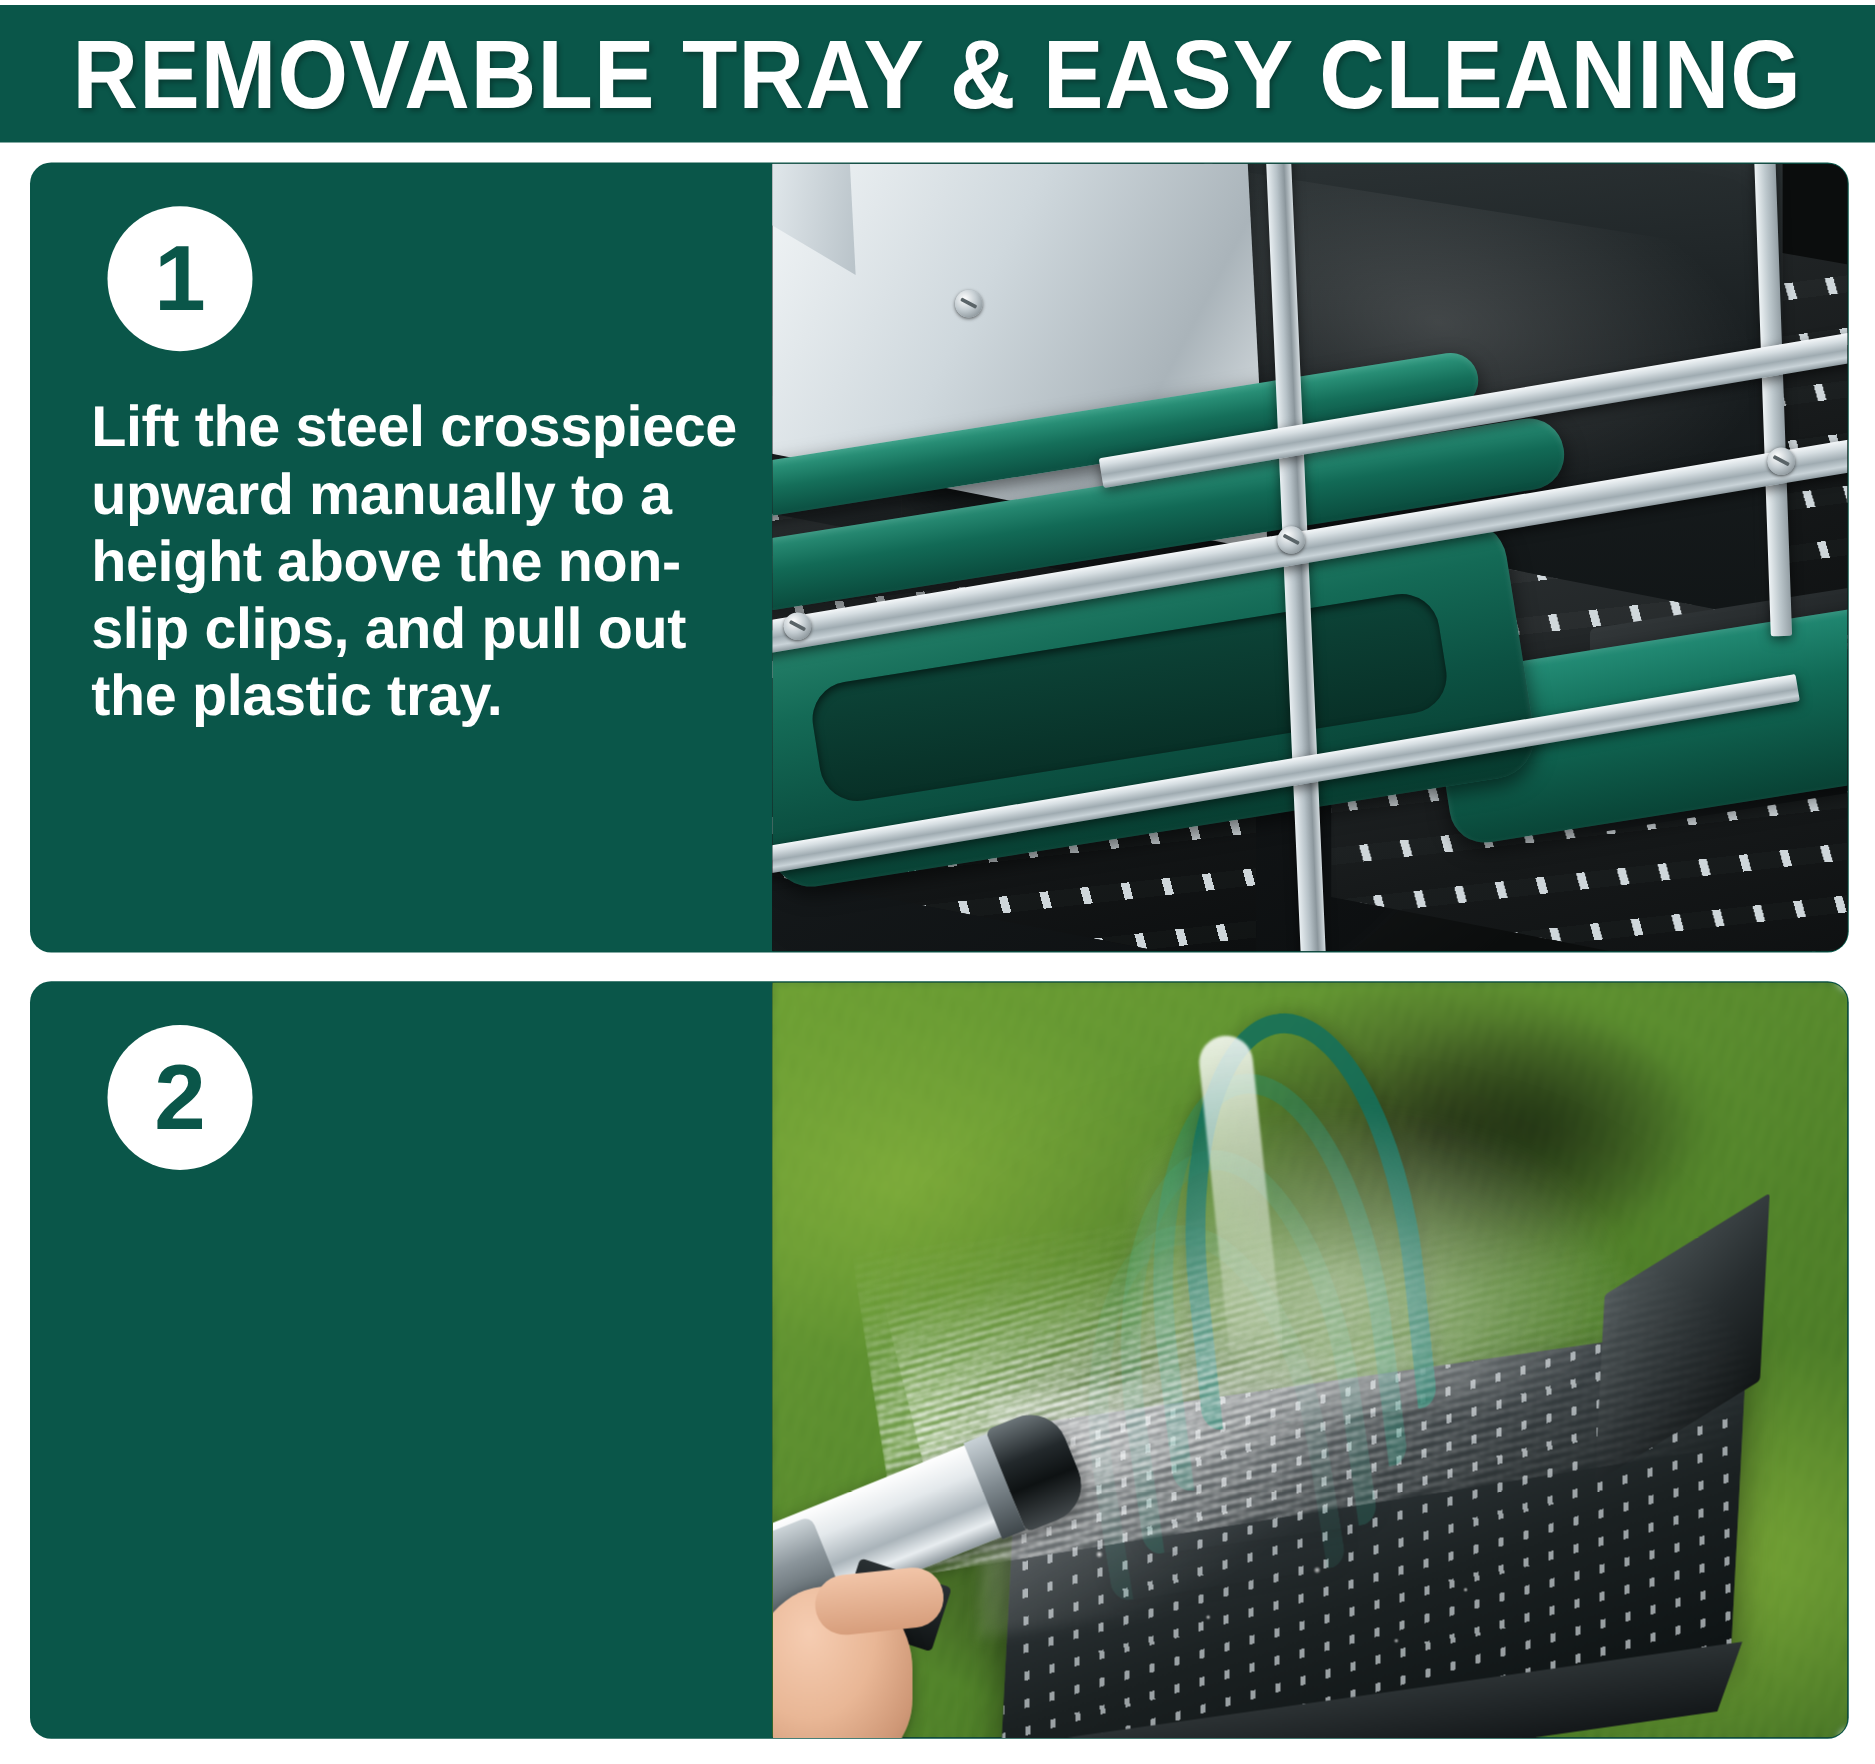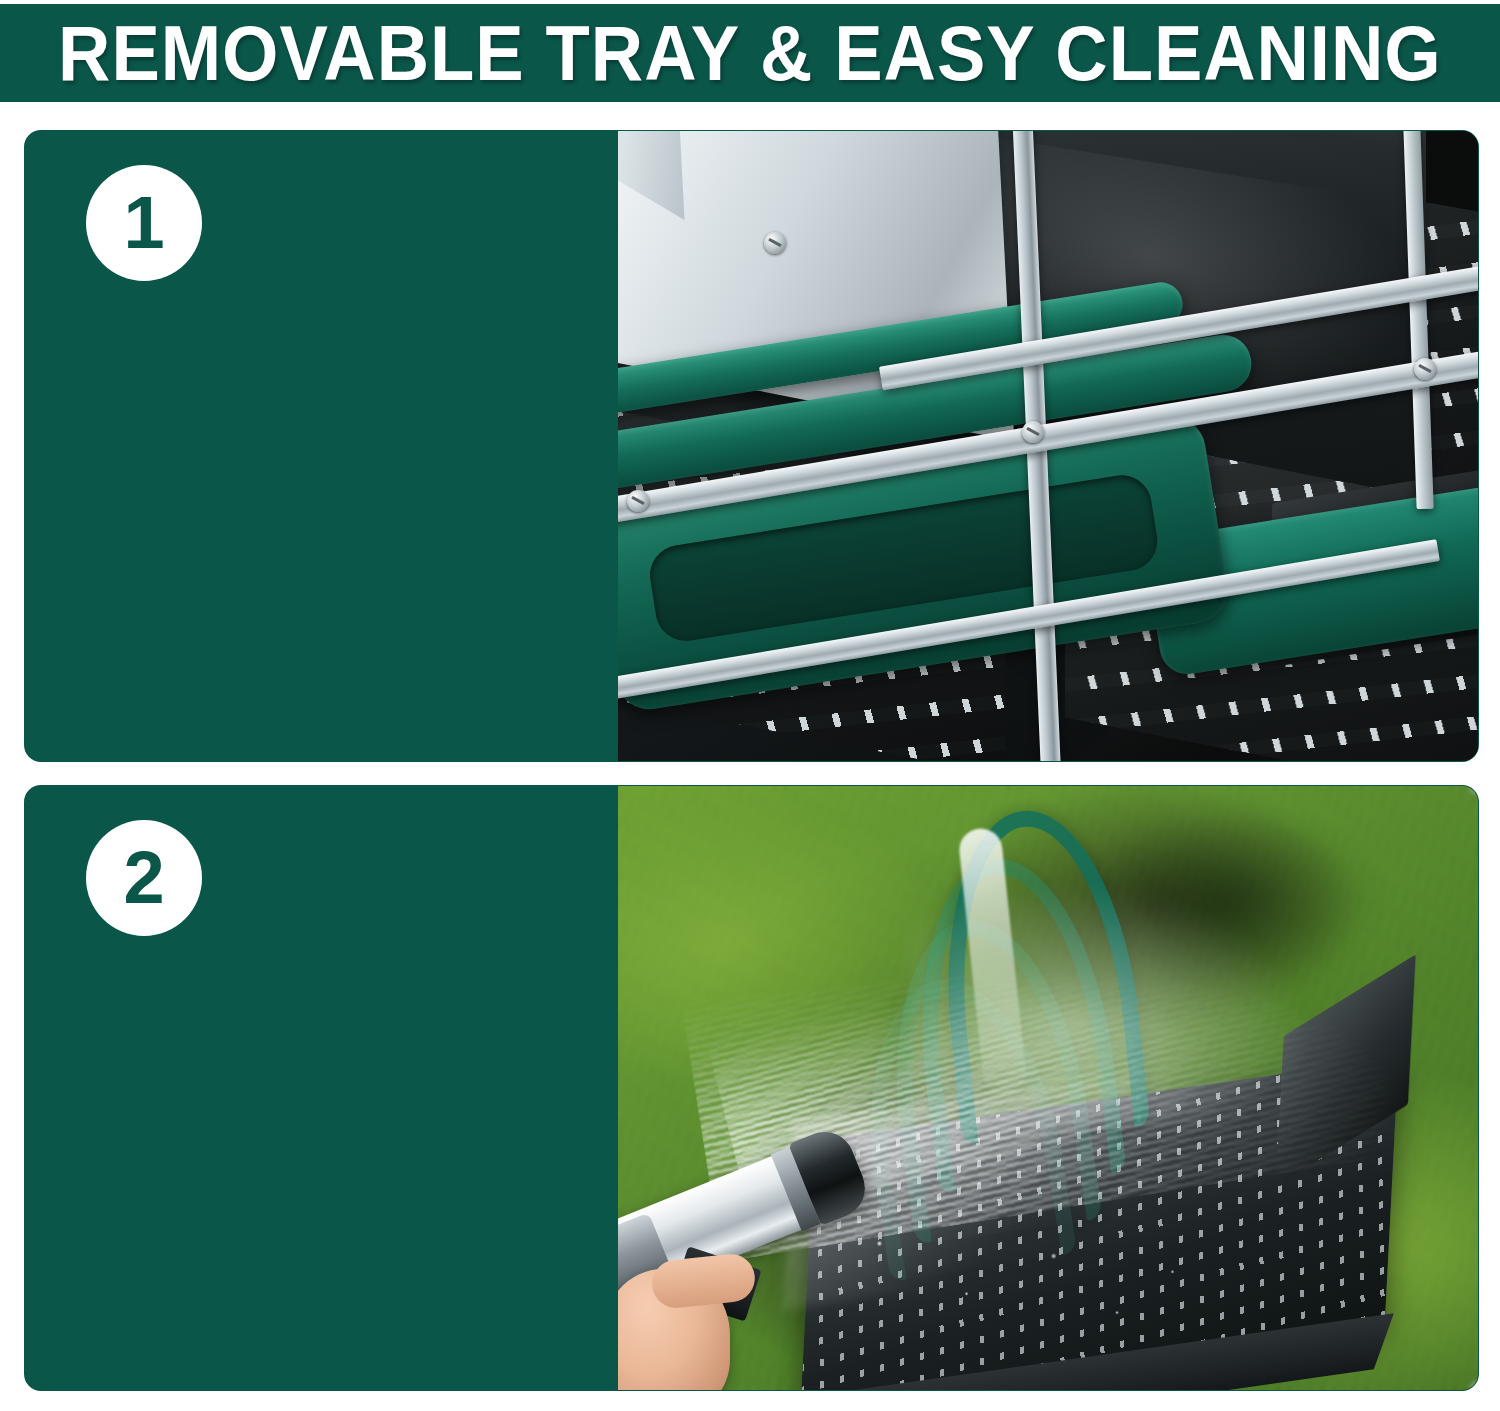--- a/index.html
+++ b/index.html
@@ -5,21 +5,21 @@
   * { margin:0; padding:0; box-sizing:border-box; }
   html,body { background:#ffffff; }
   body {
     width:1500px; height:1411px;
     font-family:"Liberation Sans", sans-serif;
     overflow:hidden; position:relative;
   }
 
   
   .banner{
-    position:absolute; left:0; top:4px; width:1500px; height:98px;
+    position:absolute; left:0; top:4px; width:1500px; height:110px;
     background:#0a5649;
     display:flex; align-items:center; justify-content:center;
     overflow:hidden;
   }
   .banner-title{
     color:#ffffff;
     font-family:"Liberation Sans Narrow","Liberation Sans",sans-serif;
     font-weight:bold;
     font-size:78px;
     letter-spacing:1px;
@@ -378,20 +378,21 @@
 <body>
 
 <div class="banner">
   <div class="banner-title">REMOVABLE TRAY &amp; EASY CLEANING</div>
 </div>
 
 <div class="panel" id="panel-1">
 
   <div class="text-col">
     <div class="step-badge">1</div>
+    <div class="step-text">Lift the steel crosspiece upward manually to a height above the non-slip clips, and pull out the plastic tray.</div>
   </div>
 
   <div class="photo-col">
     <div class="ph1">
       <div class="dark-tub"></div>
       <div class="bowl"></div>
 
       <div class="perf-base perf-base-b"></div>
       <div class="perf perf-b"></div>
 

